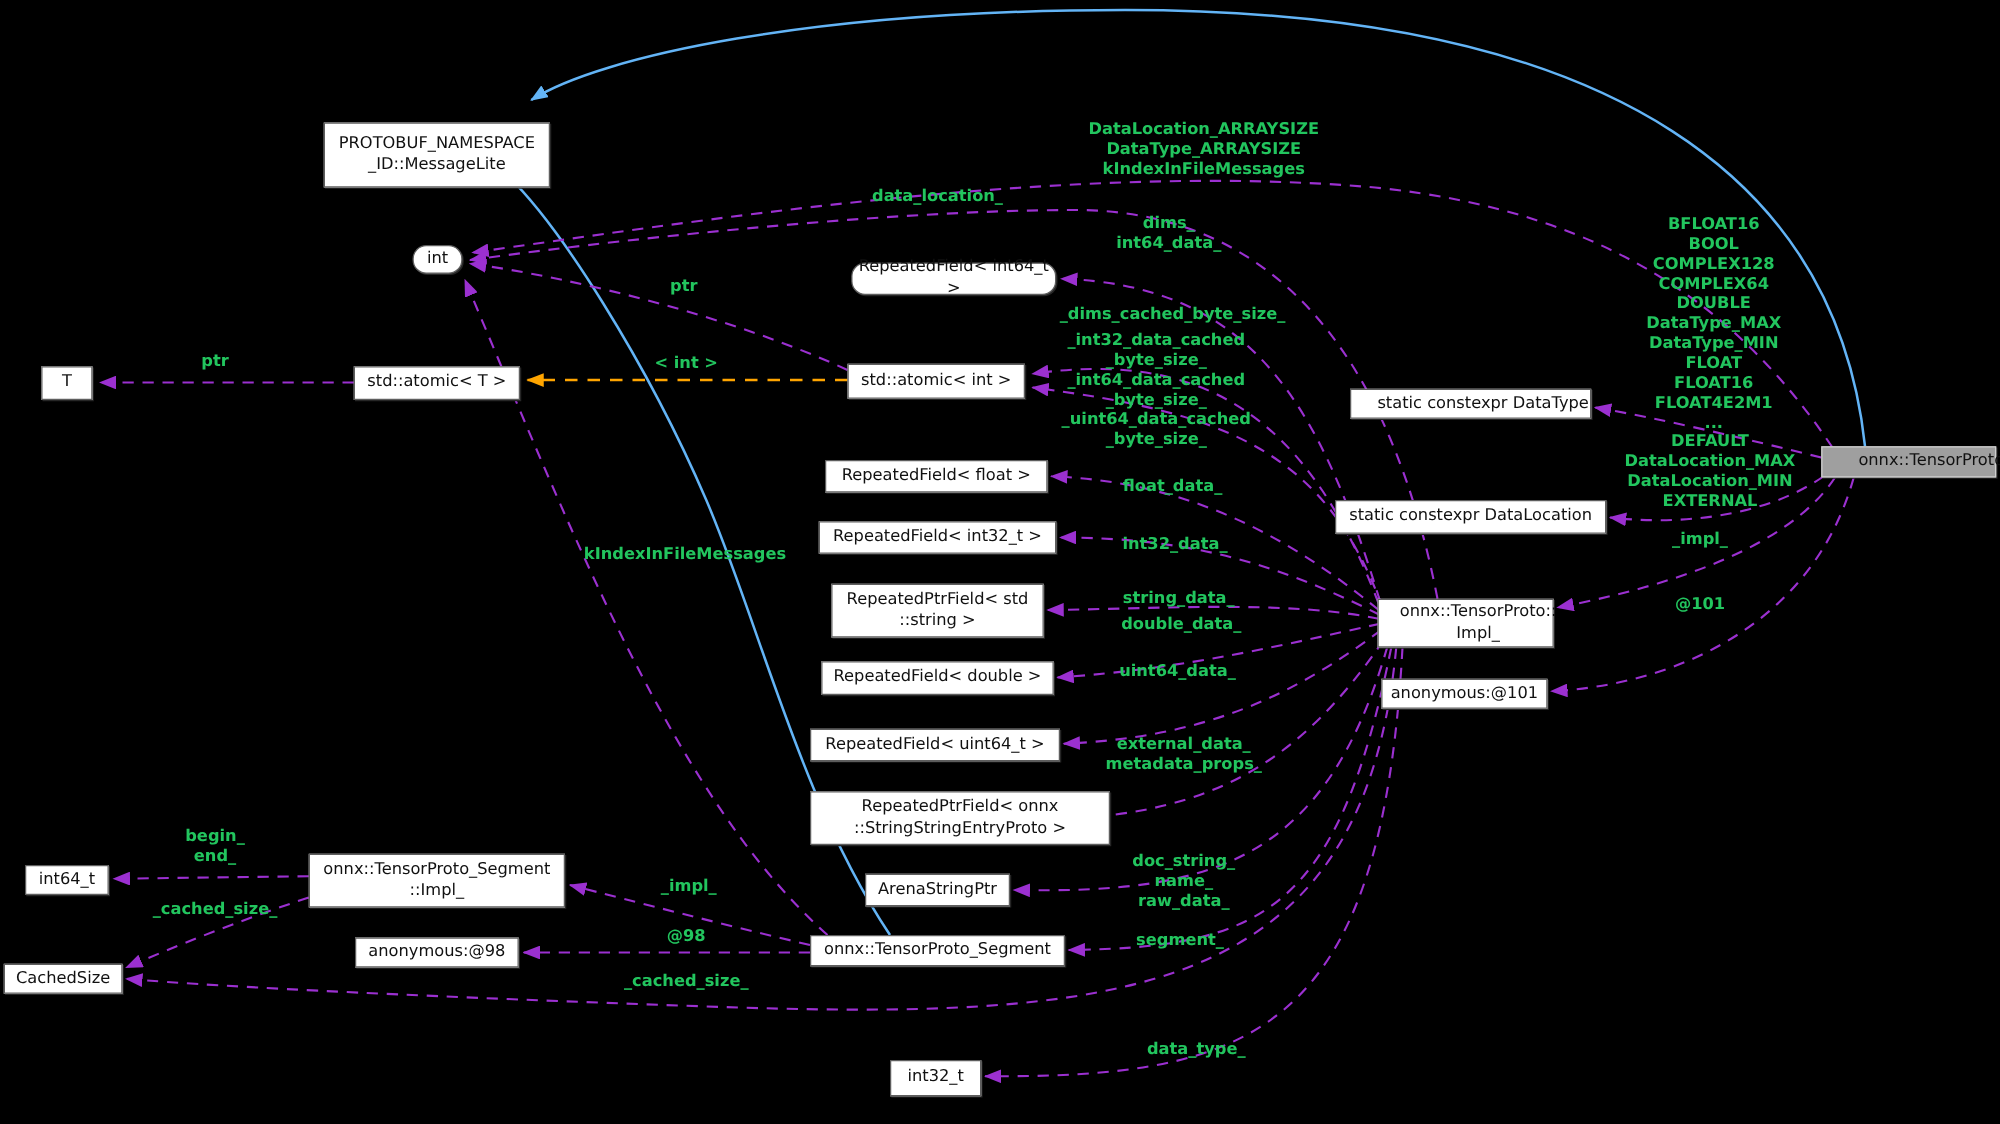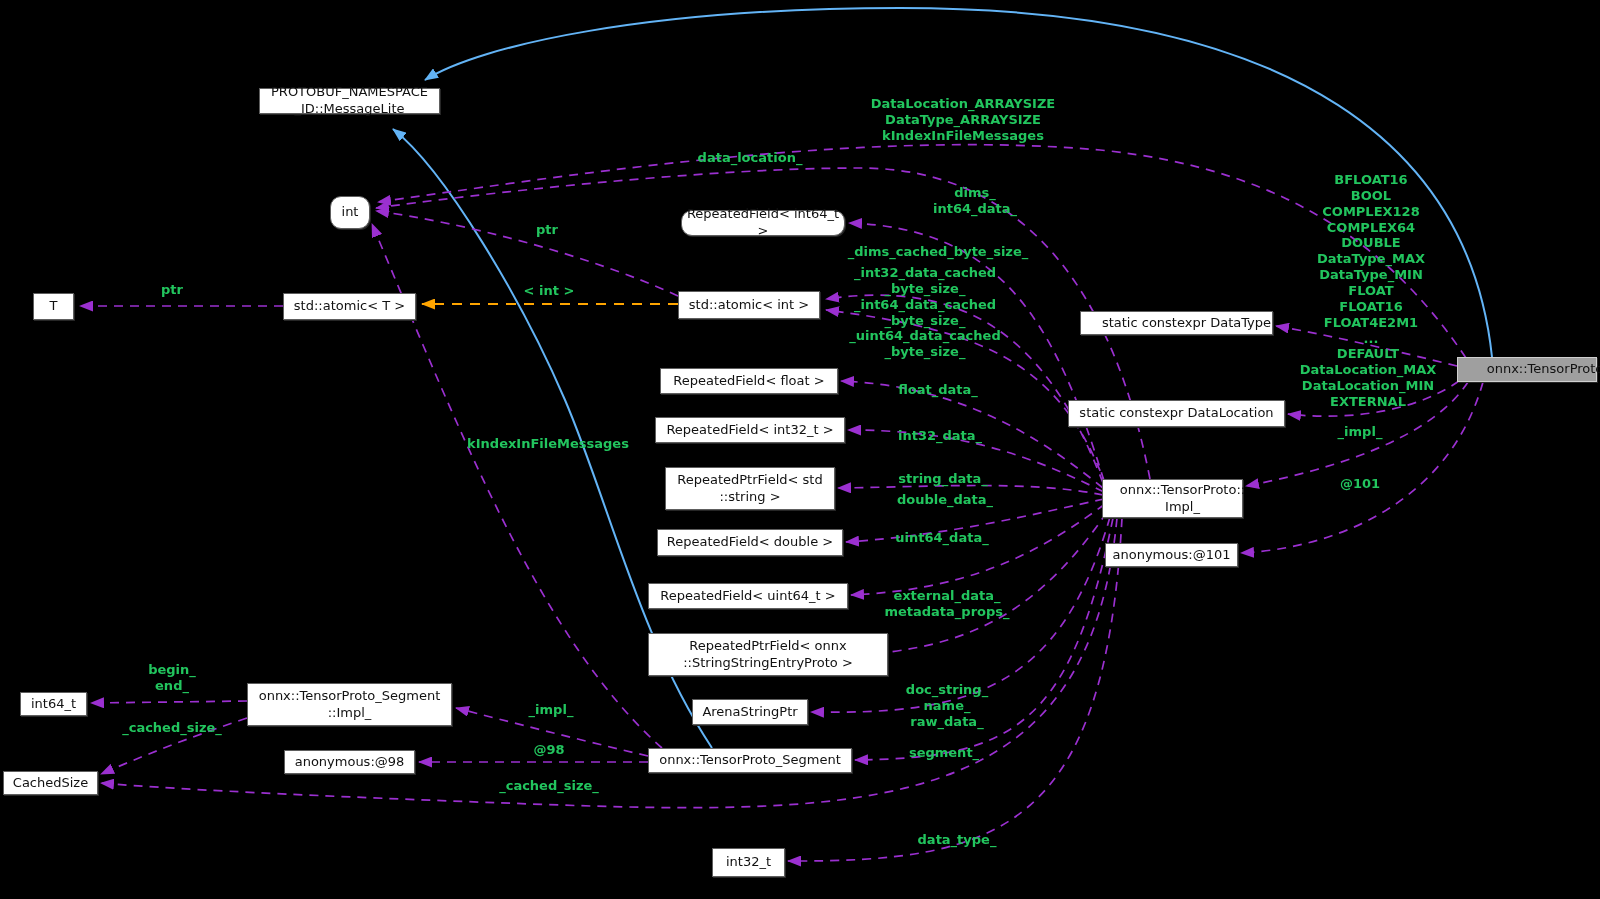--- a/index.html
+++ b/index.html
@@ -70,21 +70,21 @@
     <path d="M 648,756 C 580,740 510,722 456,708" fill="none" stroke="#9b30d0" stroke-width="1.7" stroke-dasharray="9,7" marker-end="url(#aP)"></path>
     <path d="M 648,762 L 419,762" fill="none" stroke="#9b30d0" stroke-width="1.7" stroke-dasharray="9,7" marker-end="url(#aP)"></path>
     <path d="M 247,701 L 91,703" fill="none" stroke="#9b30d0" stroke-width="1.7" stroke-dasharray="9,7" marker-end="url(#aP)"></path>
     <path d="M 247,718 C 190,737 140,757 101,774" fill="none" stroke="#9b30d0" stroke-width="1.7" stroke-dasharray="9,7" marker-end="url(#aP)"></path>
   </svg>
 
   <div class="elabel" style="left:963px; top:96px;">DataLocation_ARRAYSIZE
 DataType_ARRAYSIZE
 kIndexInFileMessages</div>
   <div class="elabel" style="left:750px; top:150px;">data_location_</div>
-  <div class="elabel" style="left:935px; top:185px;margin-left:40px;">dims_
+  <div class="elabel" style="left:935px; top:171px;">dims_
 int64_data_</div>
   <div class="elabel" style="left:938px; top:244px;">_dims_cached_byte_size_</div>
   <div class="elabel" style="left:925px; top:265px;">_int32_data_cached
 _byte_size_
 _int64_data_cached
 _byte_size_
 _uint64_data_cached
 _byte_size_</div>
   <div class="elabel" style="left:172px; top:282px;">ptr</div>
   <div class="elabel" style="left:547px; top:222px;">ptr</div>
@@ -119,23 +119,23 @@
   <div class="elabel" style="left:551px; top:702px;">_impl_</div>
   <div class="elabel" style="left:549px; top:742px;">@98</div>
   <div class="elabel" style="left:172px; top:662px;">begin_
 end_</div>
   <div class="elabel" style="left:172px; top:720px;">_cached_size_</div>
   <div class="elabel" style="left:549px; top:778px;">_cached_size_</div>
   <div class="elabel" style="left:957px; top:832px;">data_type_</div>
   <div class="elabel" style="left:1360px; top:424px;">_impl_</div>
   <div class="elabel" style="left:1360px; top:476px;">@101</div>
 
-  <div class="node" style="left:259px; top:88px;  width:181px; height:26px;">PROTOBUF_NAMESPACE
+  <div class="node" style="left:259px; top:98px;  width:181px; height:52px;">PROTOBUF_NAMESPACE
 _ID::MessageLite</div>
-  <div class="node" style="left:330px; top:196px; width:40px;  height:33px;border-radius:11px;">int</div>
+  <div class="node" style="left:330px; top:196px; width:40px;  height:23px;border-radius:11px;">int</div>
   <div class="node" style="left:33px;  top:293px; width:41px;  height:27px;">T</div>
   <div class="node" style="left:283px; top:293px; width:133px; height:27px;">std::atomic&lt; T &gt;</div>
   <div class="node" style="left:678px; top:291px; width:142px; height:28px;">std::atomic&lt; int &gt;</div>
   <div class="node" style="left:681px; top:210px; width:164px; height:26px;border-radius:11px;">RepeatedField&lt; int64_t &gt;</div>
   <div class="node" style="left:660px; top:368px; width:178px; height:26px;">RepeatedField&lt; float &gt;</div>
   <div class="node" style="left:655px; top:417px; width:190px; height:26px;">RepeatedField&lt; int32_t &gt;</div>
   <div class="node" style="left:665px; top:467px; width:170px; height:43px;">RepeatedPtrField&lt; std
 ::string &gt;</div>
   <div class="node" style="left:657px; top:529px; width:186px; height:27px;">RepeatedField&lt; double &gt;</div>
   <div class="node" style="left:648px; top:583px; width:200px; height:26px;">RepeatedField&lt; uint64_t &gt;</div>

